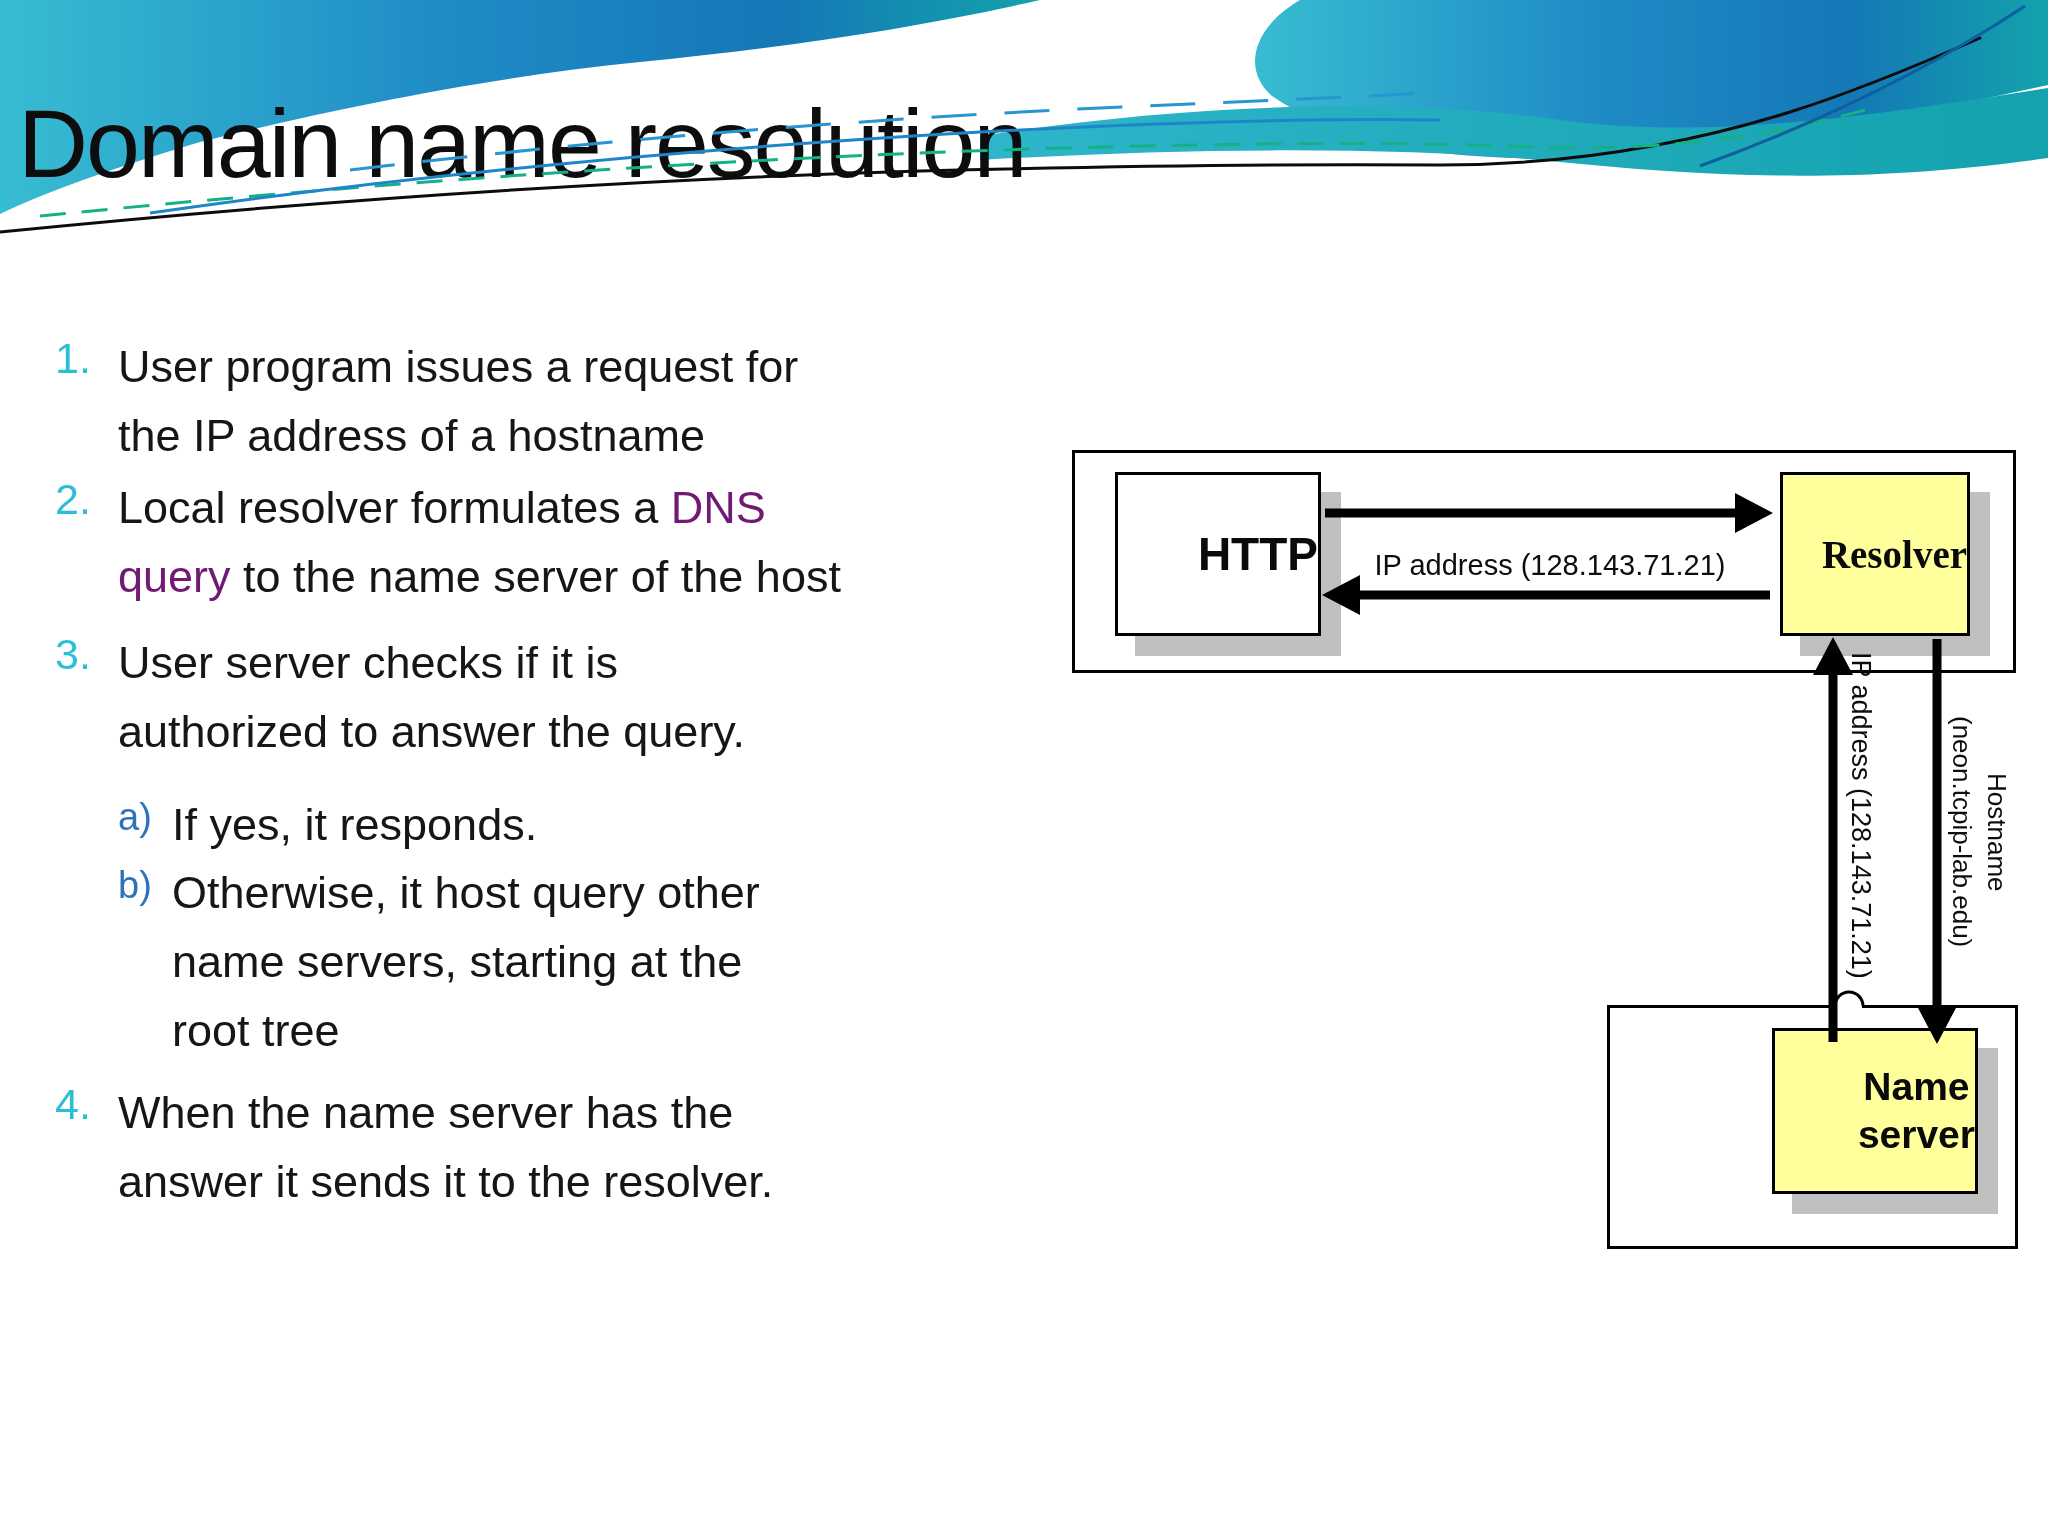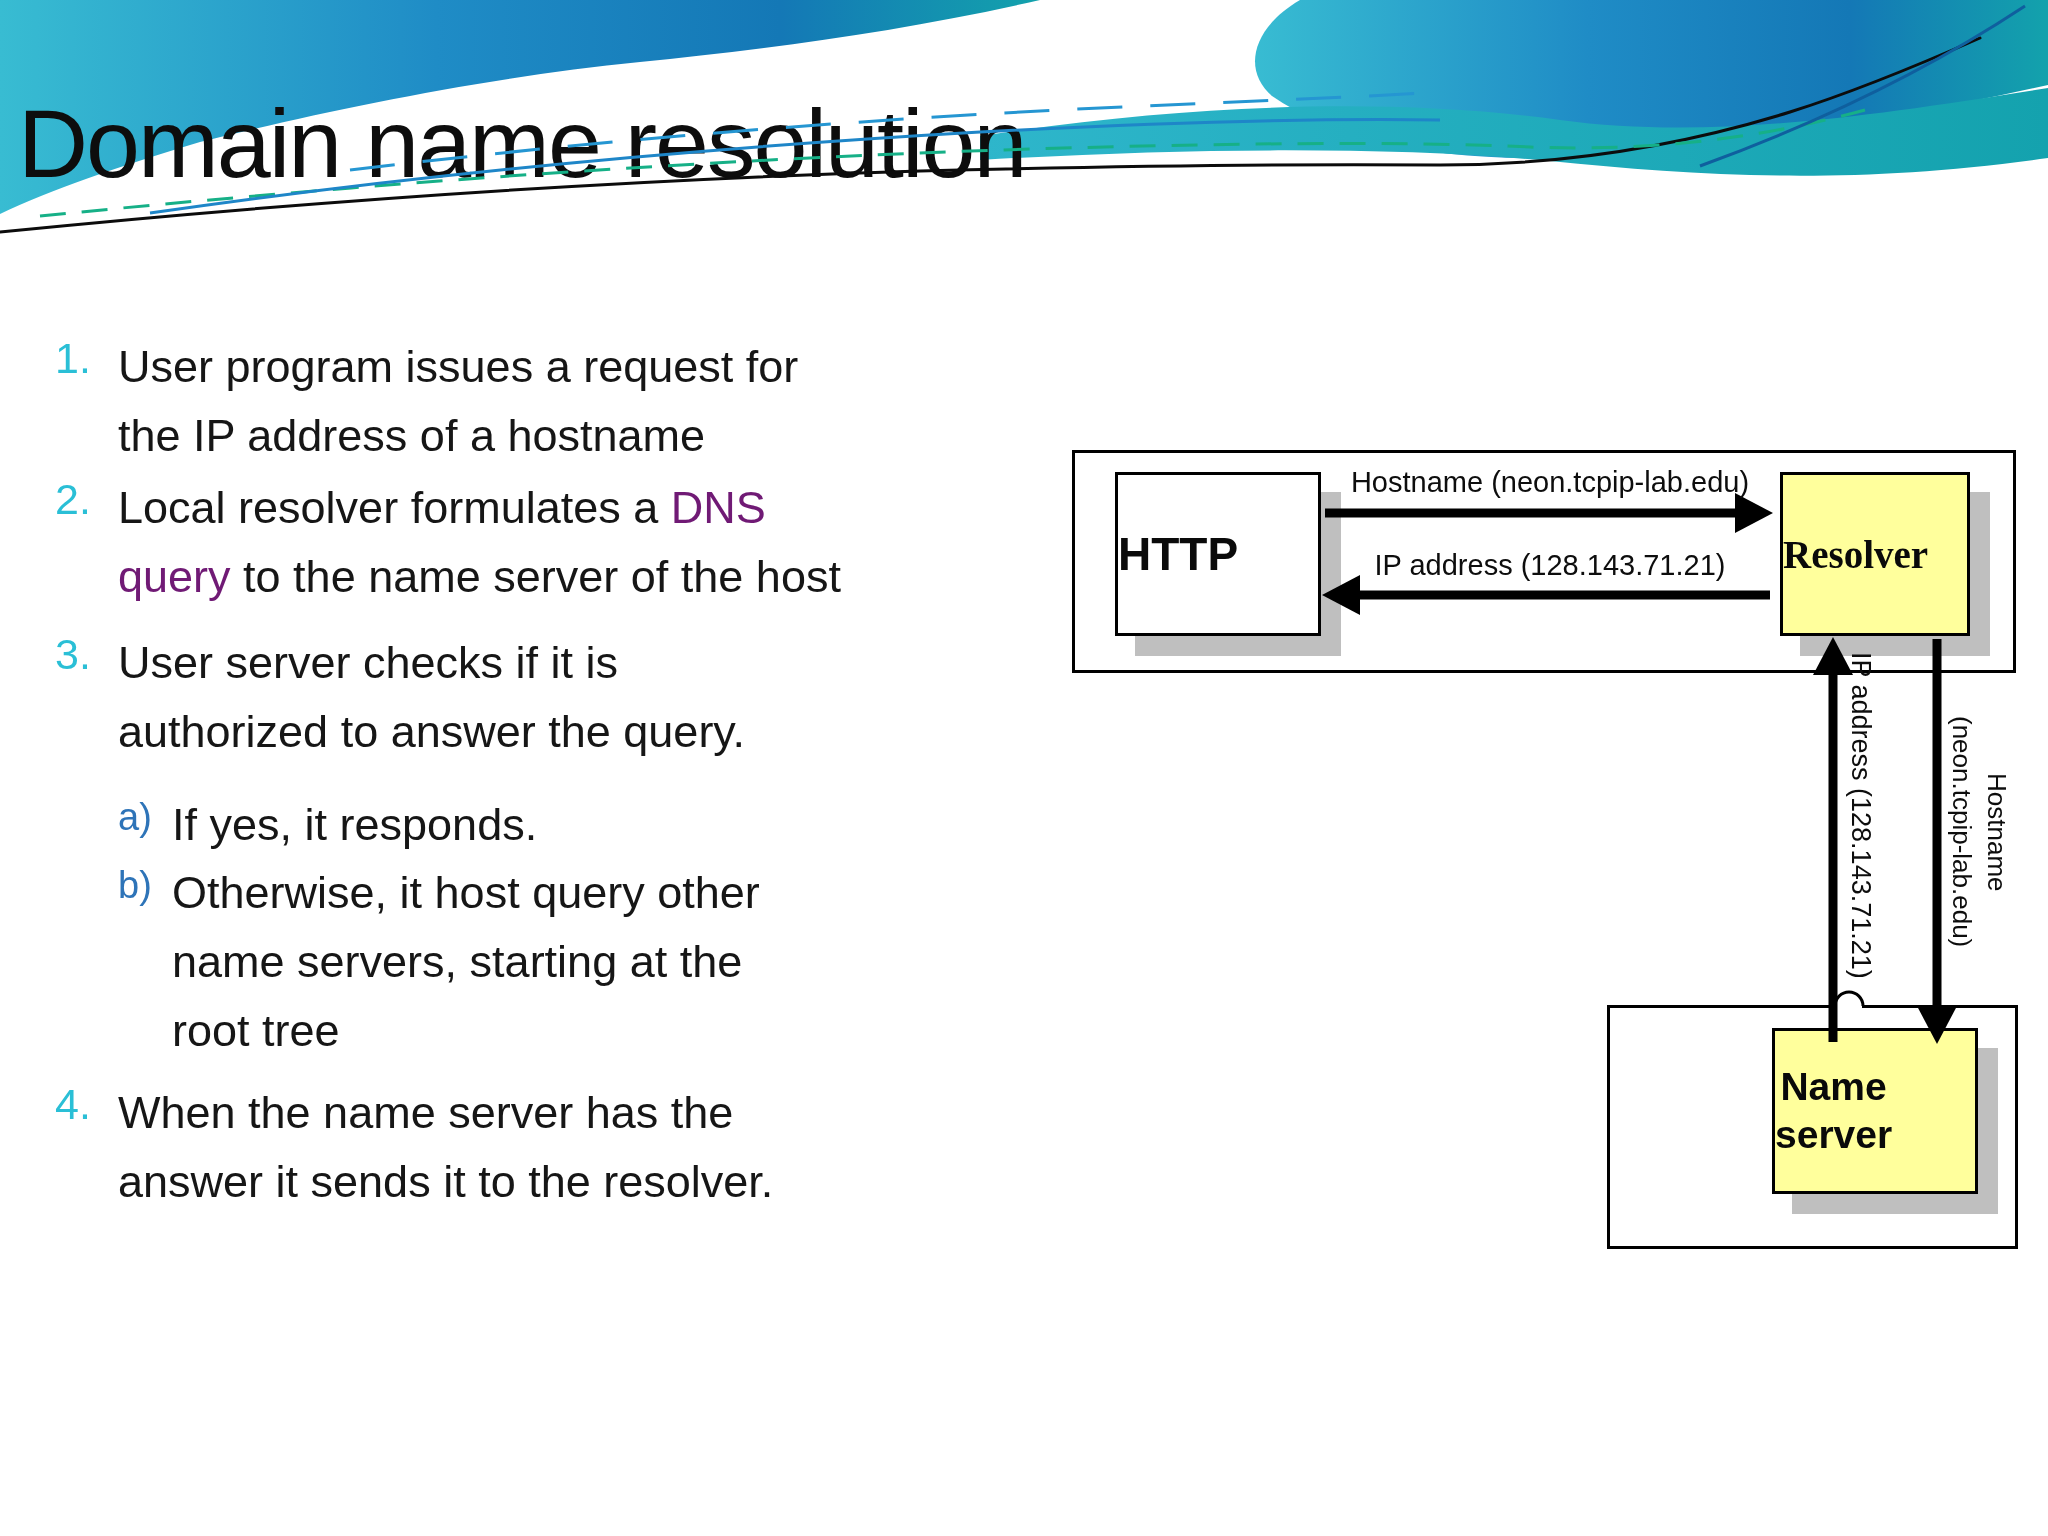--- a/index.html
+++ b/index.html
@@ -16,21 +16,21 @@
   .marker{position:absolute;left:55px;top:2px;font-size:43px;color:#2ABFD6;}
   .submarker{position:absolute;left:118px;top:6px;font-size:38px;color:#2E74B8;}
   .li-lines{margin-left:118px;font-size:45px;line-height:69px;color:#161616;}
   .li-lines.sub{margin-left:172px;}
   .line{display:block;white-space:nowrap;}
   .hl{color:#701a75;}
 
   
   .outer-box{position:absolute;background:#ffffff;border:3px solid #000;z-index:5;box-sizing:border-box;}
   .node-box{position:absolute;border:3px solid #000;z-index:6;box-sizing:border-box;
-            display:flex;align-items:center;justify-content:flex-start;text-align:center;
+            display:flex;align-items:center;justify-content:flex-end;text-align:center;
             font-weight:bold;color:#0a0a0a;box-shadow:20px 20px 0 0 #BFBFBF;}
   .node-white{background:#ffffff;font-size:46px;}
   .node-yellow{background:#FFFF9C;font-size:39px;}
   .arrow-layer{position:absolute;left:0;top:0;z-index:7;pointer-events:none;}
   .arrow-label{position:absolute;z-index:8;font-size:29px;color:#0d0d0d;text-align:center;white-space:nowrap;}
   .vlabel{position:absolute;z-index:8;writing-mode:vertical-rl;color:#0d0d0d;white-space:nowrap;}
   .vlabel-ip{left:1845px;top:652px;height:376px;font-size:27px;display:flex;align-items:center;}
   .vlabel-host{left:1944px;top:672px;height:320px;font-size:26px;line-height:35px;}
   .vlabel-host .vline{display:block;text-align:center;height:320px;}
   .ns-label{line-height:48px;}
@@ -145,21 +145,20 @@
     <line x1="1836" y1="1006" x2="1862" y2="1006" stroke="#fff" stroke-width="7"></line>
     <path d="M1835,1006 A14 14 0 0 1 1863,1006" fill="#ffffff" stroke="#000" stroke-width="3"></path>
 
     <line x1="1833" y1="1042" x2="1833" y2="670" stroke="#000" stroke-width="9"></line>
     <polygon points="1833,637 1813,675 1853,675" fill="#000"></polygon>
 
     <line x1="1937" y1="639" x2="1937" y2="1012" stroke="#000" stroke-width="9"></line>
     <polygon points="1937,1044 1917,1006 1957,1006" fill="#000"></polygon>
   </svg>
 
-  <div class="arrow-label" style="left:1330px;top:466px;width:440px;">Hostname (neon.tcpip-lab.edu)</div>
   <div class="arrow-label" style="left:1330px;top:549px;width:440px;">IP address (128.143.71.21)</div>
 
   <div class="vlabel vlabel-ip">IP address (128.143.71.21)</div>
 
   <div class="vlabel vlabel-host">
     <span class="vline">Hostname</span>
     <span class="vline">(neon.tcpip-lab.edu)</span>
   </div>
 
 </div>

